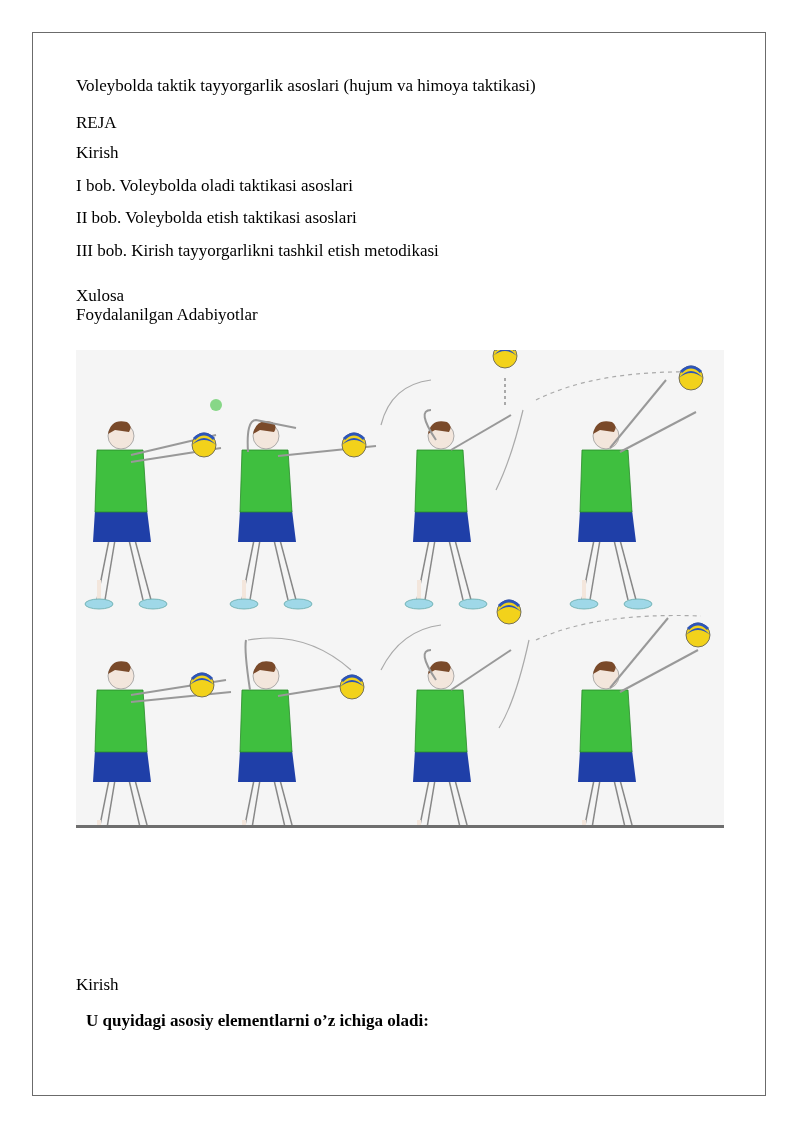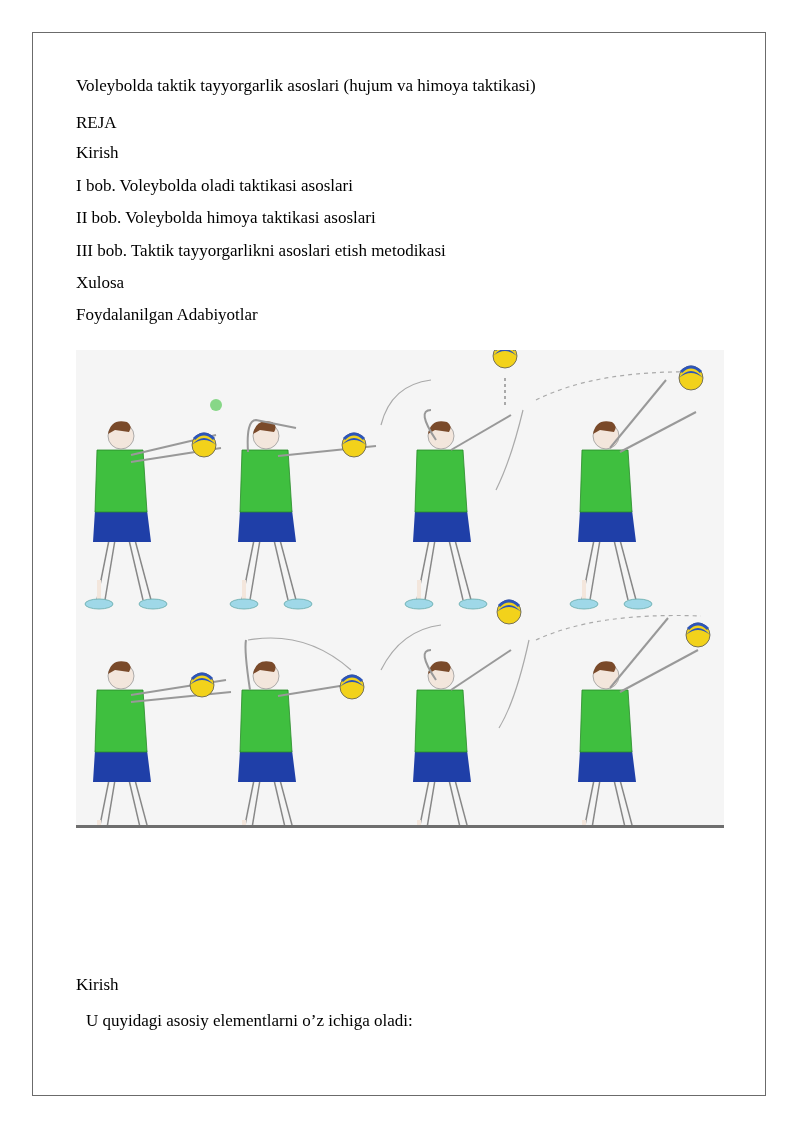--- a/index.html
+++ b/index.html
@@ -13,23 +13,23 @@
 </style>
 </head>
 <body>
 
 <div class="page"></div>
 
 <div class="line b" style="top:76px;">Voleybolda taktik tayyorgarlik asoslari (hujum va himoya taktikasi)</div>
 <div class="line b" style="top:113px;text-align:right;">REJA</div>
 <div class="line b" style="top:143px;">Kirish</div>
 <div class="line b" style="top:176px;">I bob. Voleybolda oladi taktikasi asoslari</div>
-<div class="line b" style="top:208px;">II bob. Voleybolda himoya taktikasi asoslari</div>
-<div class="line b" style="top:241px;">III bob. Taktik tayyorgarlikni asoslari etish metodikasi</div>
-<div class="line b" style="top:273px;">Xulosa</div>
+<div class="line b" style="top:208px;">II bob. Voleybolda etish taktikasi asoslari</div>
+<div class="line b" style="top:241px;">III bob. Kirish tayyorgarlikni tashkil etish metodikasi</div>
+<div class="line b" style="top:286px;">Xulosa</div>
 <div class="line b" style="top:305px;">Foydalanilgan Adabiyotlar</div>
 
 <div class="figure">
   <svg width="648" height="478" viewBox="0 0 648 478">
     <defs>
       <g id="player">
 
         <line x1="-12" y1="40" x2="-24" y2="100" stroke="#888" stroke-width="1.5"></line>
         <line x1="-6" y1="40" x2="-16" y2="100" stroke="#888" stroke-width="1.5"></line>
         <line x1="8" y1="40" x2="22" y2="100" stroke="#888" stroke-width="1.5"></line>
@@ -115,13 +115,13 @@
       <line x1="4" y1="-52" x2="62" y2="-122" stroke="#999" stroke-width="2"></line>
       <line x1="14" y1="-48" x2="92" y2="-90" stroke="#999" stroke-width="2"></line>
       <path d="M-70,-100 Q-10,-128 95,-124" fill="none" stroke="#aaa" stroke-width="1.2" stroke-dasharray="4,4"></path>
     </g>
     <use href="#ball" transform="translate(622,285)"></use>
   </svg>
 </div>
 <div class="fig-bottom"></div>
 
 <div class="line b" style="top:975px;">Kirish</div>
-<div class="line" style="top:1011px;left:86px;">U quyidagi asosiy elementlarni o’z ichiga oladi:</div>
+<div class="line" style="top:1011px;left:86px;font-weight:bold;">U quyidagi asosiy elementlarni o’z ichiga oladi:</div>
 
 </body></html>

